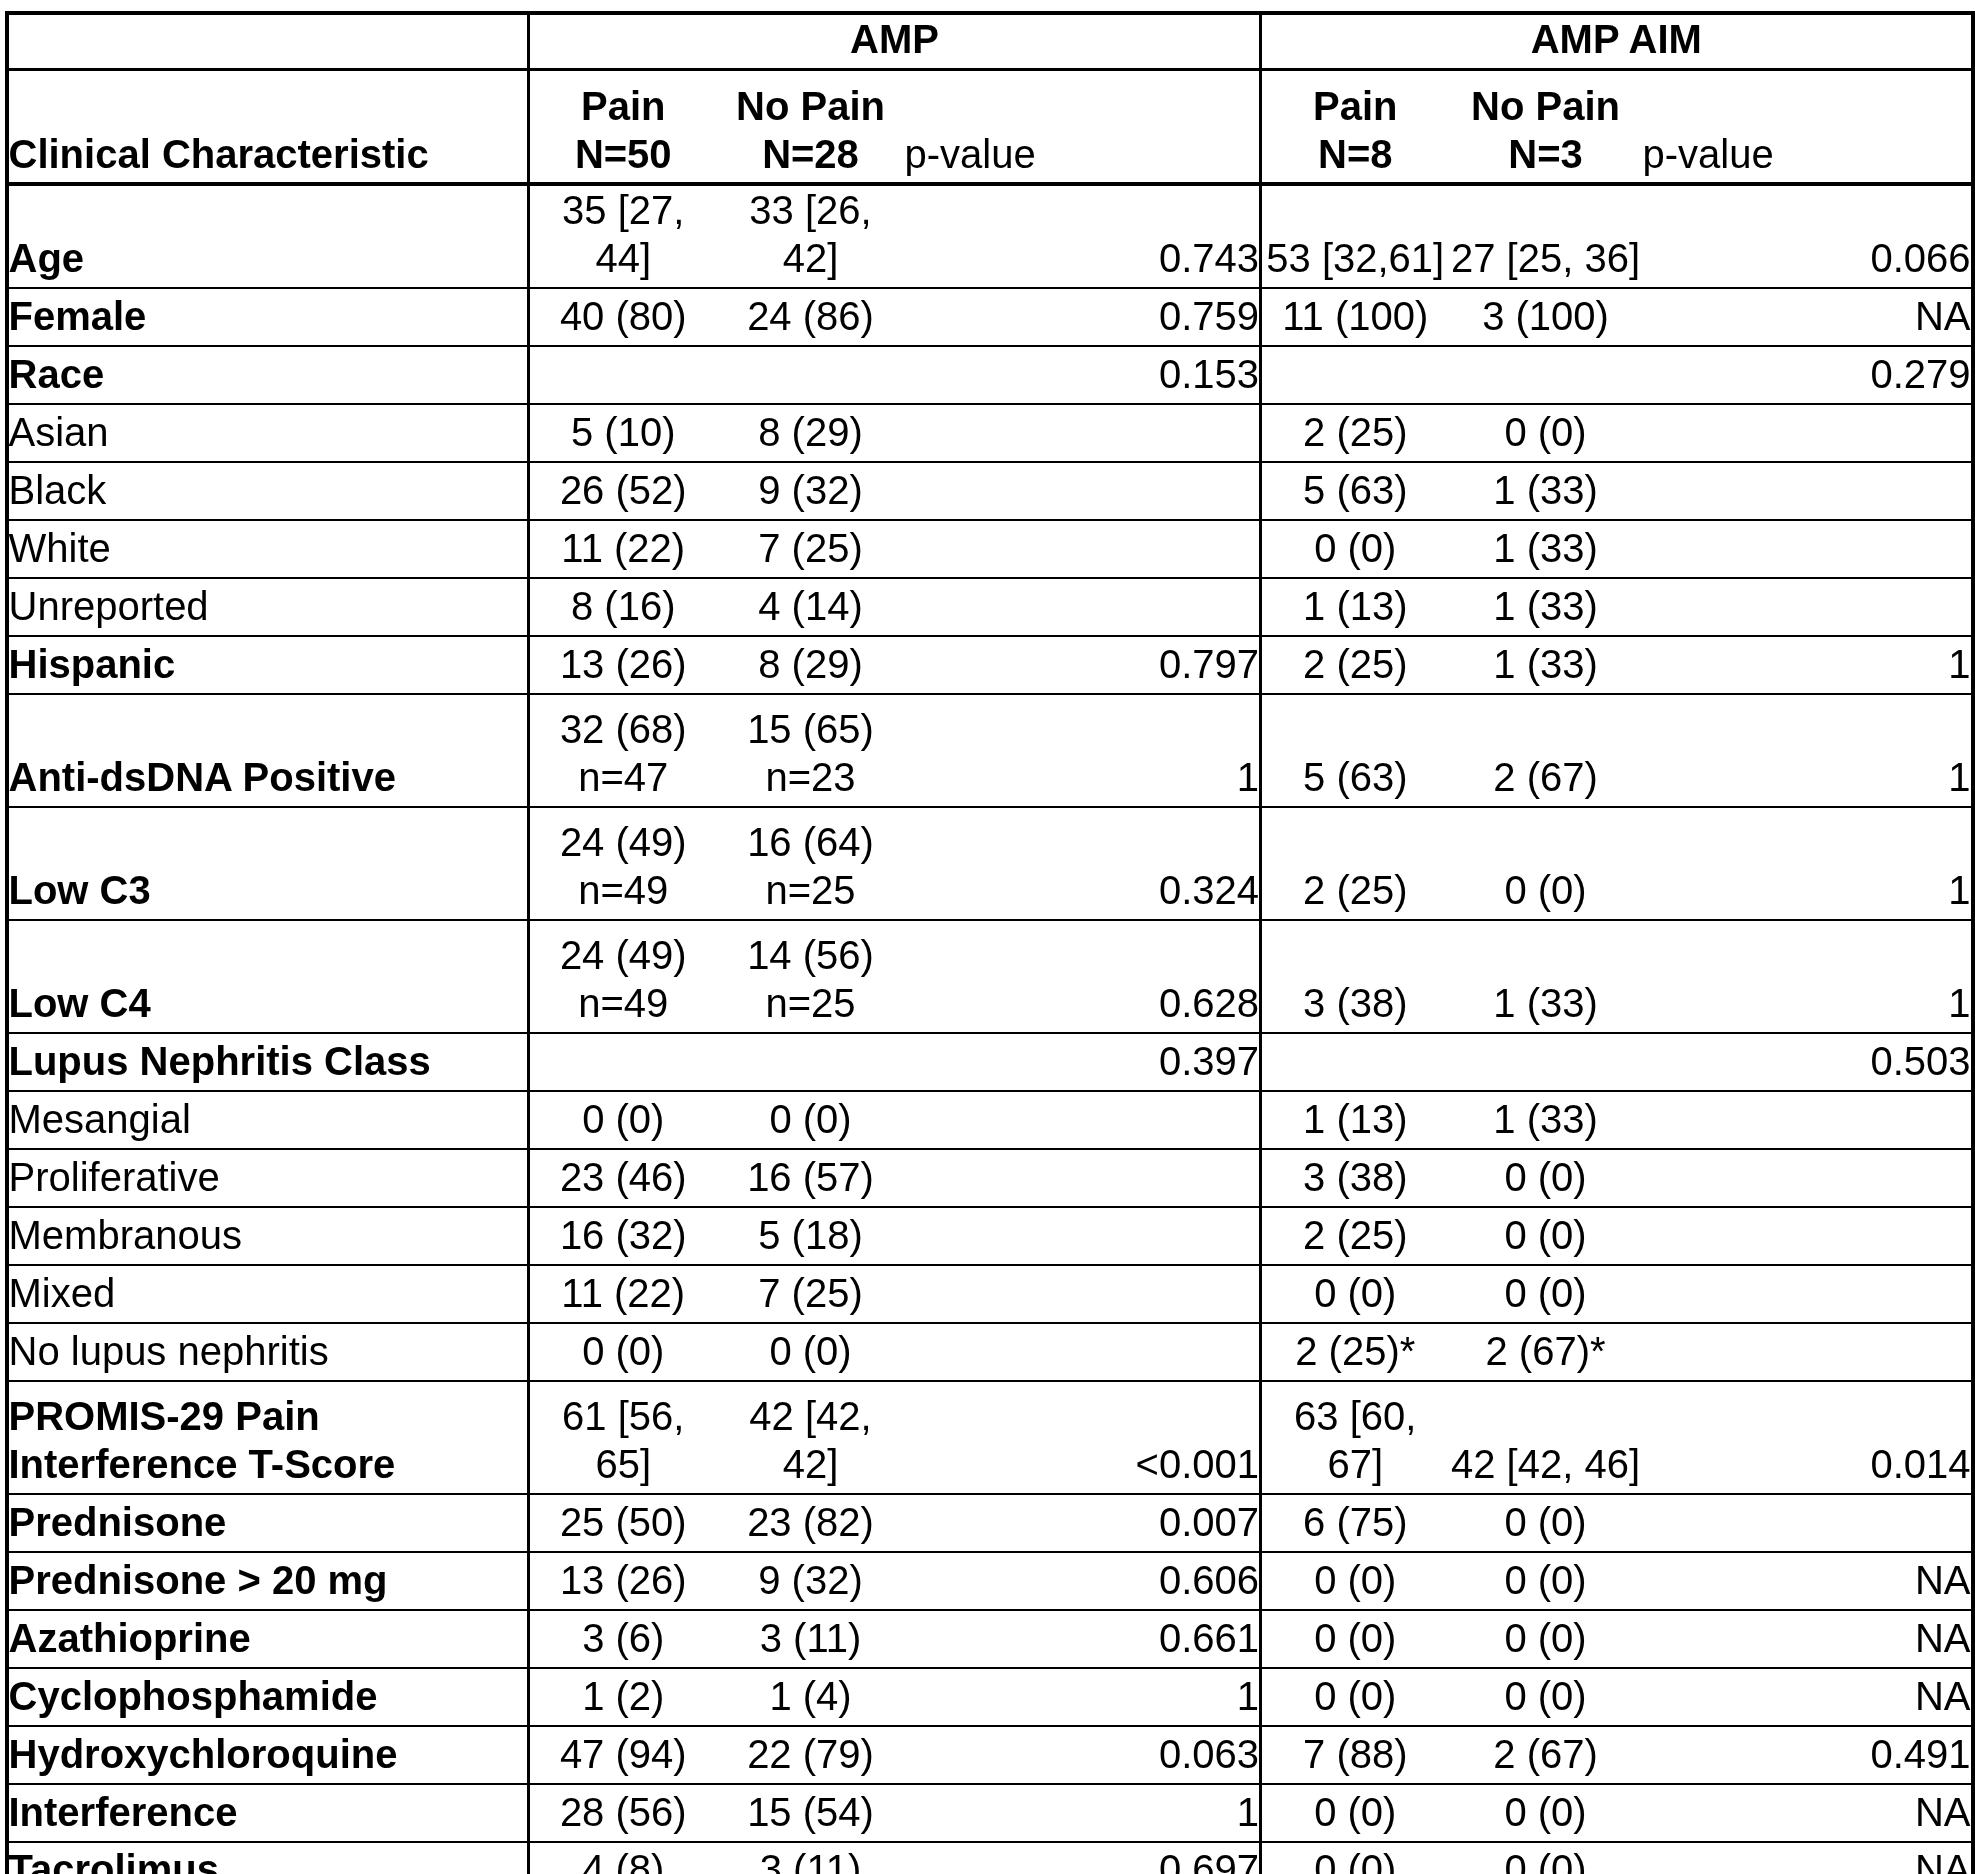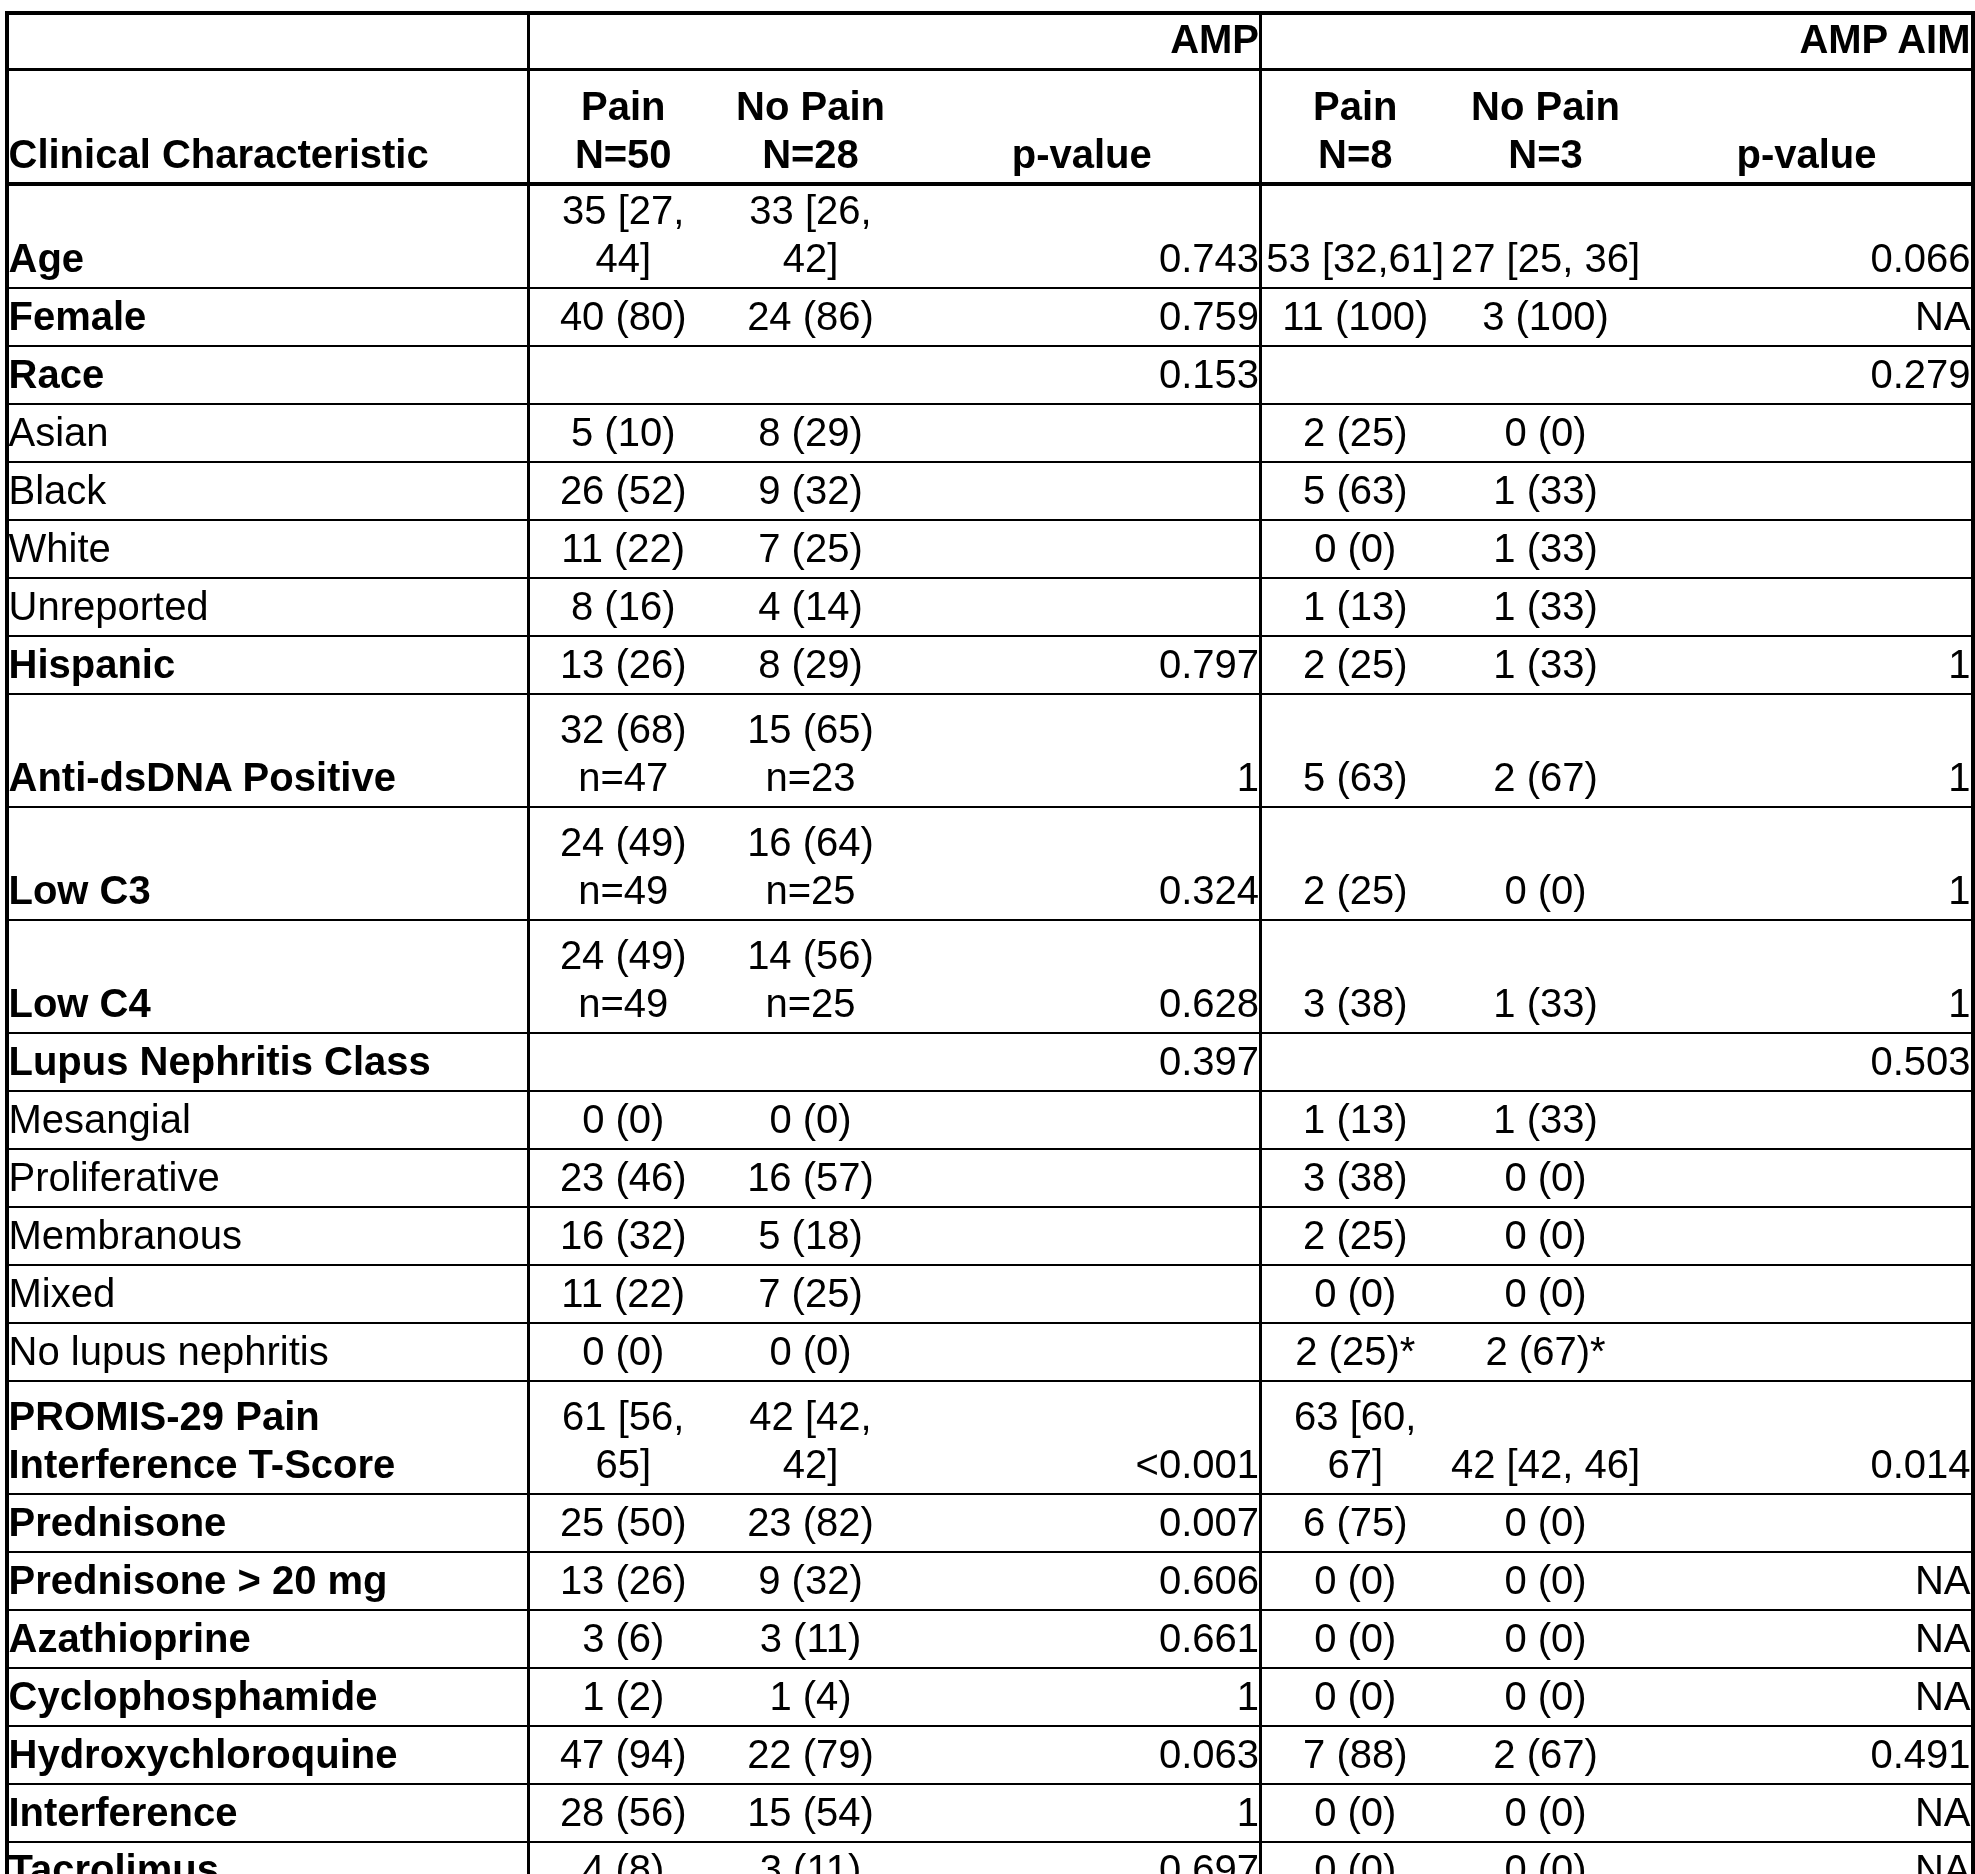--- a/index.html
+++ b/index.html
@@ -35,31 +35,31 @@
   tr.h1 { height: 56px; border-bottom: 3.4px solid #000; }
   tr.h2 { height: 115px; border-bottom: 4.5px solid #000; }
   tr.r  { height: 58px; border-bottom: 2.8px solid #000; }
   tr.r.double { height: 113px; }
   
   td.vsep { border-right: 3.4px solid #000; }
   
   td.grp {
     font-weight: bold;
     font-size: 46px;
-    text-align: right;
+    text-align: center;
     vertical-align: middle;
     padding-bottom: 2.2px;
   }
   td.colhead {
     font-weight: bold;
     text-align: center;
   }
   td.pvhead {
-    font-weight: bold;
-    text-align: center;
+    font-weight: normal;
+    text-align: left;
     padding-right: 5.6px;
   }
   td.charhead {
     font-weight: bold;
     text-align: left;
     padding-left: 6.7px;
   }
   
   td.lbl {
     font-weight: bold;

